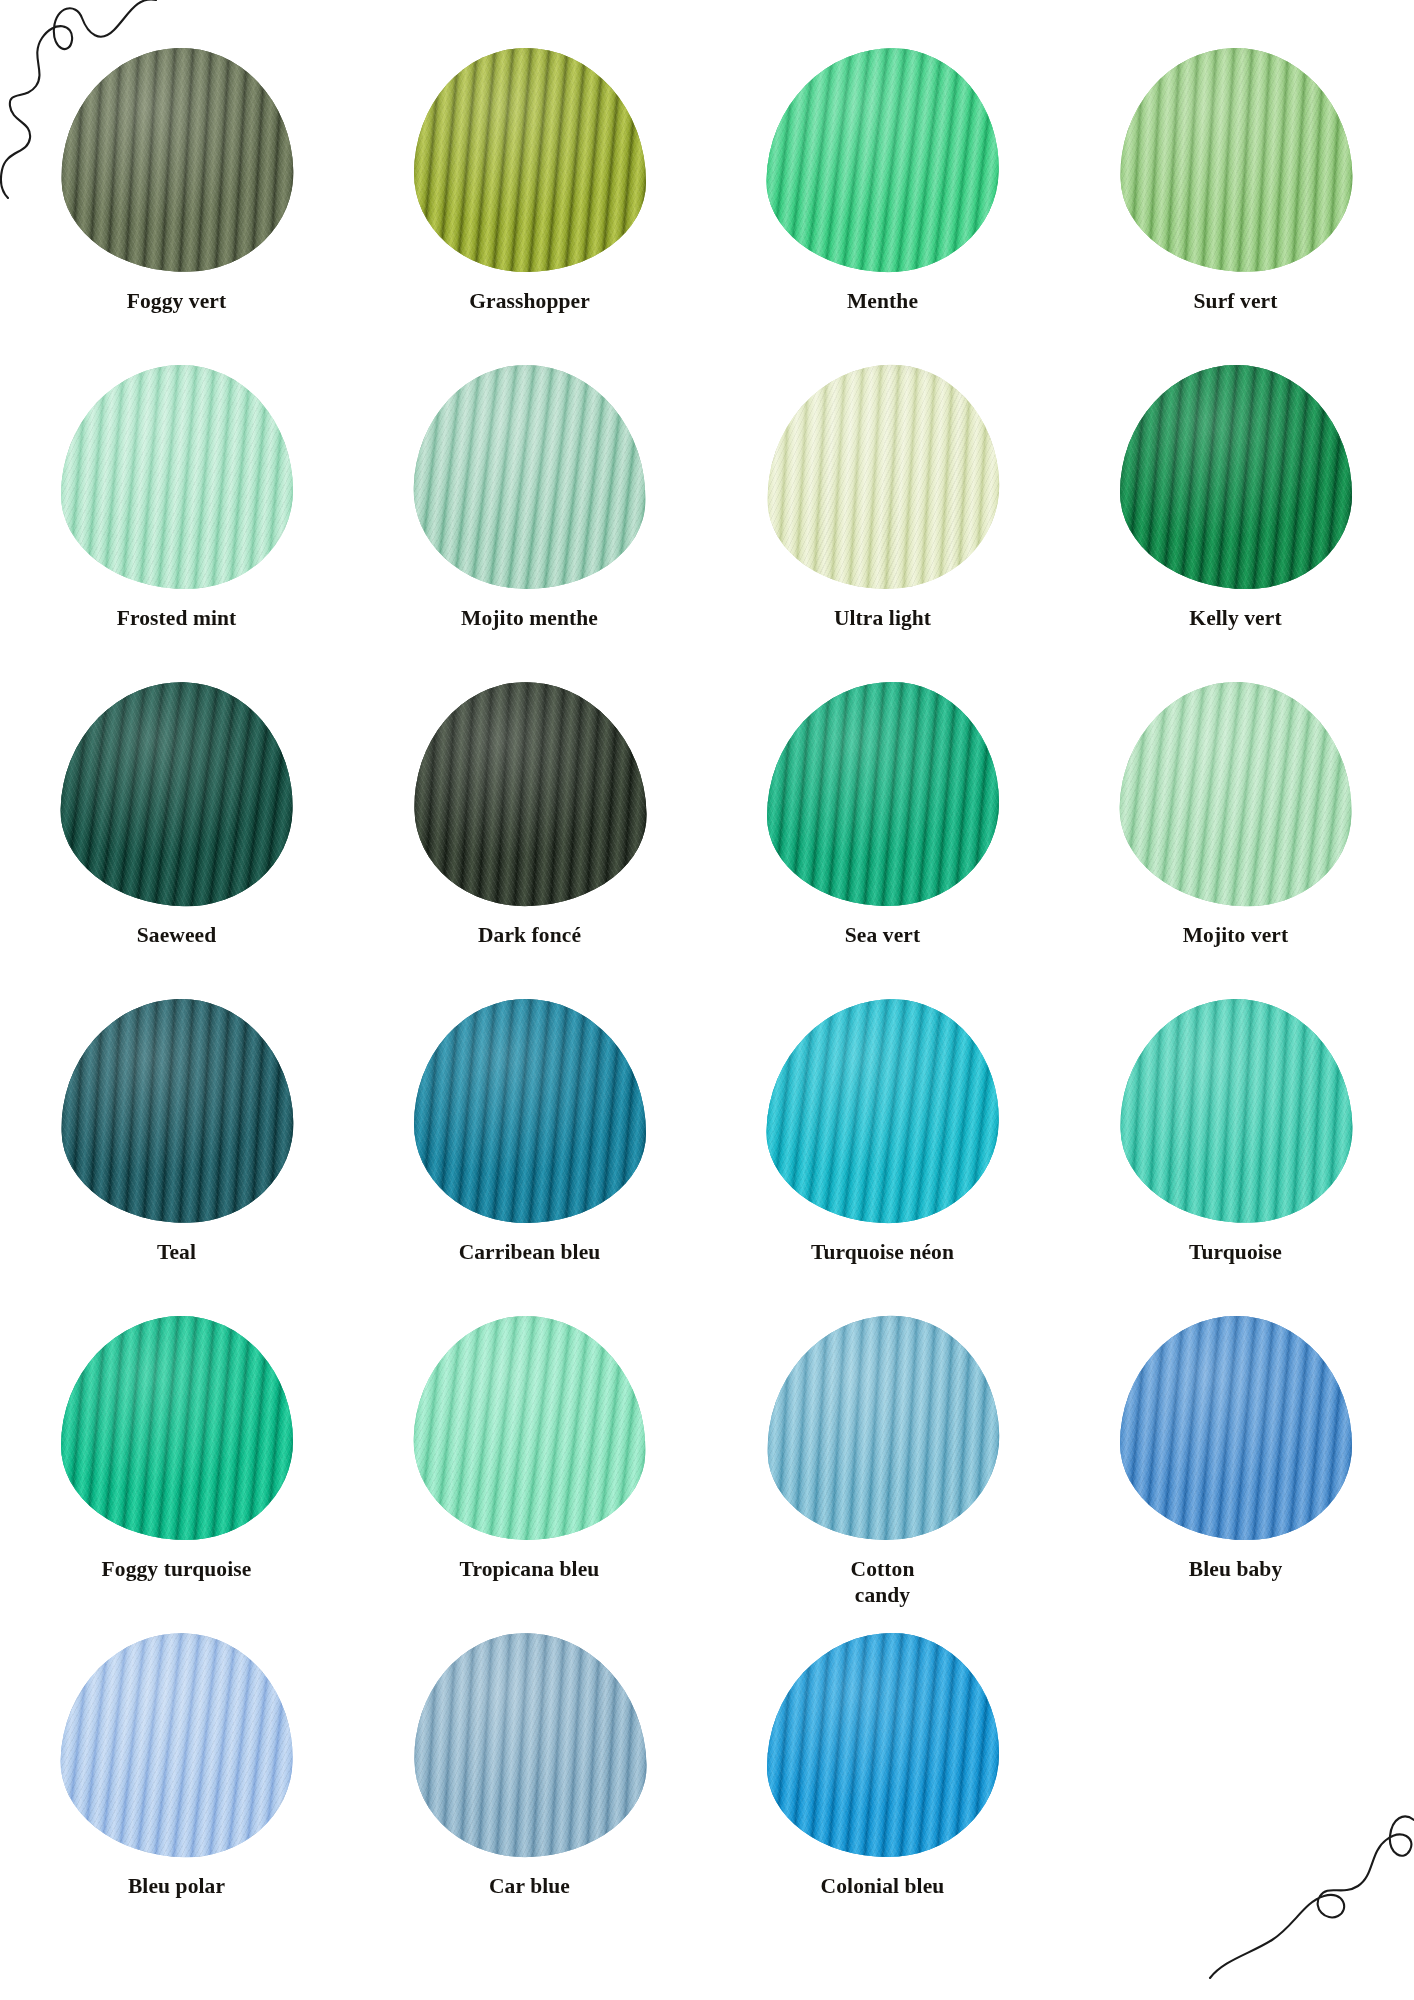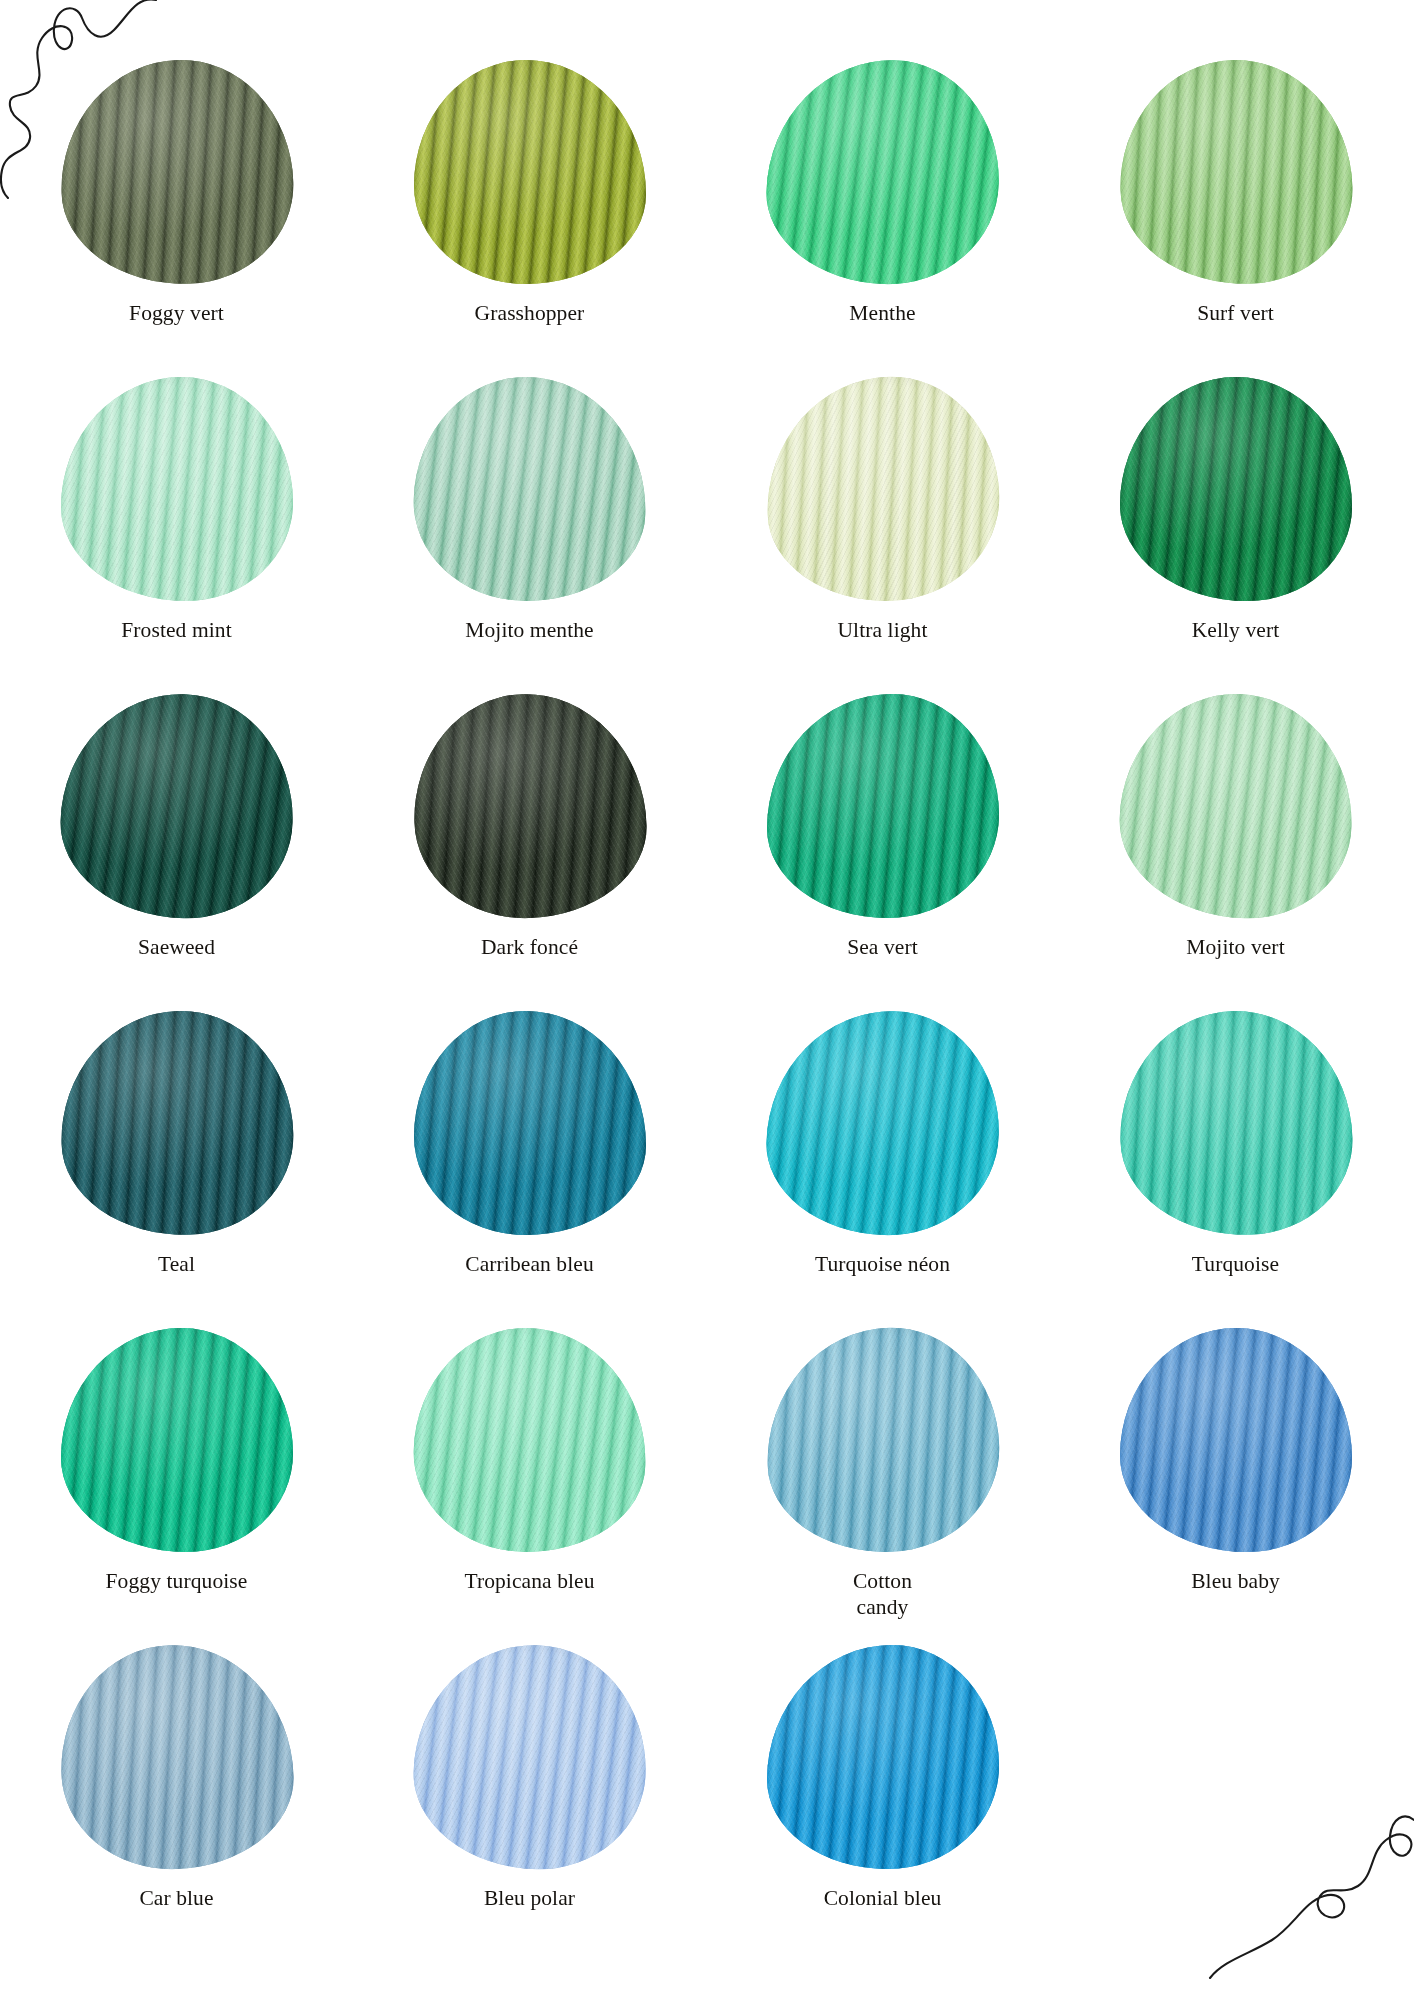--- a/index.html
+++ b/index.html
@@ -20,25 +20,26 @@
   .squiggle {
     position: absolute;
     pointer-events: none;
   }
   .squiggle-tl { left: -4px; top: -6px; }
   .squiggle-br { right: -4px; bottom: -4px; }
 
   
   .grid {
     position: absolute;
-    left: 0; top: 60px;
+    left: 0; top: 48px;
     width: 1364px;
     display: grid;
     grid-template-columns: repeat(4, 353px);
     grid-auto-rows: 317px;
+    font-weight: bold;
   }
   .cell {
     position: relative;
     display: flex;
     flex-direction: column;
     align-items: center;
   }
 
   
   .swatch-wrap {
@@ -312,42 +313,42 @@
             <div class="base" style="background: rgb(75, 141, 205);"></div>
             <div class="strands" style="background-image: repeating-linear-gradient(92deg, rgb(42, 108, 174) 0px, rgb(75, 141, 205) 3px, rgb(116, 171, 224) 9px, rgb(75, 141, 205) 15px, rgb(42, 108, 174) 18px), repeating-linear-gradient(88deg, rgba(0, 0, 0, 0.22) 0px, rgba(0, 0, 0, 0) 5px, rgba(255, 255, 255, 0.14) 13px, rgba(0, 0, 0, 0) 22px, rgba(0, 0, 0, 0.22) 27px);"></div>
             <div class="weave" style="background-image: repeating-linear-gradient(62deg, rgba(255, 255, 255, 0.16) 0px, rgba(255, 255, 255, 0.16) 1px, rgba(0, 0, 0, 0) 1px, rgba(0, 0, 0, 0) 4px), repeating-linear-gradient(-62deg, rgba(0, 0, 0, 0.13) 0px, rgba(0, 0, 0, 0.13) 1px, rgba(0, 0, 0, 0) 1px, rgba(0, 0, 0, 0) 4px);"></div>
             <div class="shade" style="background: radial-gradient(120% 110% at 38% 26%, rgba(255, 255, 255, 0.2) 0%, rgba(255, 255, 255, 0) 48%), radial-gradient(105% 100% at 50% 56%, rgba(0, 0, 0, 0) 52%, rgba(0, 0, 0, 0.34) 100%);"></div>
           </div>
         </div>
         <div class="label">Bleu baby</div>
       </div>
       <div class="cell">
         <div class="swatch-wrap">
+          <div class="swatch" style="border-radius: 52% 48% 46% 54% / 58% 56% 44% 42%; transform: rotate(1.6deg);">
+            <div class="base" style="background: rgb(170, 199, 235);"></div>
+            <div class="strands" style="background-image: repeating-linear-gradient(92deg, rgb(134, 170, 222) 0px, rgb(170, 199, 235) 3px, rgb(200, 220, 245) 9px, rgb(170, 199, 235) 15px, rgb(134, 170, 222) 18px), repeating-linear-gradient(88deg, rgba(0, 0, 0, 0.22) 0px, rgba(0, 0, 0, 0) 5px, rgba(255, 255, 255, 0.14) 13px, rgba(0, 0, 0, 0) 22px, rgba(0, 0, 0, 0.22) 27px);"></div>
+            <div class="weave" style="background-image: repeating-linear-gradient(62deg, rgba(255, 255, 255, 0.16) 0px, rgba(255, 255, 255, 0.16) 1px, rgba(0, 0, 0, 0) 1px, rgba(0, 0, 0, 0) 4px), repeating-linear-gradient(-62deg, rgba(0, 0, 0, 0.13) 0px, rgba(0, 0, 0, 0.13) 1px, rgba(0, 0, 0, 0) 1px, rgba(0, 0, 0, 0) 4px);"></div>
+            <div class="shade" style="background: radial-gradient(120% 110% at 38% 26%, rgba(255, 255, 255, 0.2) 0%, rgba(255, 255, 255, 0) 48%), radial-gradient(105% 100% at 50% 56%, rgba(0, 0, 0, 0) 52%, rgba(0, 0, 0, 0.34) 100%);"></div>
+          </div>
+        </div>
+        <div class="label">Bleu polar</div>
+      </div>
+      <div class="cell">
+        <div class="swatch-wrap">
           <div class="swatch" style="border-radius: 48% 52% 52% 48% / 56% 60% 40% 44%; transform: rotate(-1.6deg);">
             <div class="base" style="background: rgb(136, 174, 197);"></div>
             <div class="strands" style="background-image: repeating-linear-gradient(92deg, rgb(102, 144, 171) 0px, rgb(136, 174, 197) 3px, rgb(169, 200, 218) 9px, rgb(136, 174, 197) 15px, rgb(102, 144, 171) 18px), repeating-linear-gradient(88deg, rgba(0, 0, 0, 0.22) 0px, rgba(0, 0, 0, 0) 5px, rgba(255, 255, 255, 0.14) 13px, rgba(0, 0, 0, 0) 22px, rgba(0, 0, 0, 0.22) 27px);"></div>
             <div class="weave" style="background-image: repeating-linear-gradient(62deg, rgba(255, 255, 255, 0.16) 0px, rgba(255, 255, 255, 0.16) 1px, rgba(0, 0, 0, 0) 1px, rgba(0, 0, 0, 0) 4px), repeating-linear-gradient(-62deg, rgba(0, 0, 0, 0.13) 0px, rgba(0, 0, 0, 0.13) 1px, rgba(0, 0, 0, 0) 1px, rgba(0, 0, 0, 0) 4px);"></div>
             <div class="shade" style="background: radial-gradient(120% 110% at 38% 26%, rgba(255, 255, 255, 0.2) 0%, rgba(255, 255, 255, 0) 48%), radial-gradient(105% 100% at 50% 56%, rgba(0, 0, 0, 0) 52%, rgba(0, 0, 0, 0.34) 100%);"></div>
           </div>
         </div>
         <div class="label">Car blue</div>
       </div>
       <div class="cell">
         <div class="swatch-wrap">
-          <div class="swatch" style="border-radius: 52% 48% 46% 54% / 58% 56% 44% 42%; transform: rotate(1.6deg);">
-            <div class="base" style="background: rgb(170, 199, 235);"></div>
-            <div class="strands" style="background-image: repeating-linear-gradient(92deg, rgb(134, 170, 222) 0px, rgb(170, 199, 235) 3px, rgb(200, 220, 245) 9px, rgb(170, 199, 235) 15px, rgb(134, 170, 222) 18px), repeating-linear-gradient(88deg, rgba(0, 0, 0, 0.22) 0px, rgba(0, 0, 0, 0) 5px, rgba(255, 255, 255, 0.14) 13px, rgba(0, 0, 0, 0) 22px, rgba(0, 0, 0, 0.22) 27px);"></div>
-            <div class="weave" style="background-image: repeating-linear-gradient(62deg, rgba(255, 255, 255, 0.16) 0px, rgba(255, 255, 255, 0.16) 1px, rgba(0, 0, 0, 0) 1px, rgba(0, 0, 0, 0) 4px), repeating-linear-gradient(-62deg, rgba(0, 0, 0, 0.13) 0px, rgba(0, 0, 0, 0.13) 1px, rgba(0, 0, 0, 0) 1px, rgba(0, 0, 0, 0) 4px);"></div>
-            <div class="shade" style="background: radial-gradient(120% 110% at 38% 26%, rgba(255, 255, 255, 0.2) 0%, rgba(255, 255, 255, 0) 48%), radial-gradient(105% 100% at 50% 56%, rgba(0, 0, 0, 0) 52%, rgba(0, 0, 0, 0.34) 100%);"></div>
-          </div>
-        </div>
-        <div class="label">Bleu polar</div>
-      </div>
-      <div class="cell">
-        <div class="swatch-wrap">
           <div class="swatch" style="border-radius: 54% 46% 48% 52% / 60% 54% 46% 40%; transform: rotate(0deg);">
             <div class="base" style="background: rgb(19, 147, 210);"></div>
             <div class="strands" style="background-image: repeating-linear-gradient(92deg, rgb(3, 111, 168) 0px, rgb(19, 147, 210) 3px, rgb(60, 178, 232) 9px, rgb(19, 147, 210) 15px, rgb(3, 111, 168) 18px), repeating-linear-gradient(88deg, rgba(0, 0, 0, 0.22) 0px, rgba(0, 0, 0, 0) 5px, rgba(255, 255, 255, 0.14) 13px, rgba(0, 0, 0, 0) 22px, rgba(0, 0, 0, 0.22) 27px);"></div>
             <div class="weave" style="background-image: repeating-linear-gradient(62deg, rgba(255, 255, 255, 0.16) 0px, rgba(255, 255, 255, 0.16) 1px, rgba(0, 0, 0, 0) 1px, rgba(0, 0, 0, 0) 4px), repeating-linear-gradient(-62deg, rgba(0, 0, 0, 0.13) 0px, rgba(0, 0, 0, 0.13) 1px, rgba(0, 0, 0, 0) 1px, rgba(0, 0, 0, 0) 4px);"></div>
             <div class="shade" style="background: radial-gradient(120% 110% at 38% 26%, rgba(255, 255, 255, 0.2) 0%, rgba(255, 255, 255, 0) 48%), radial-gradient(105% 100% at 50% 56%, rgba(0, 0, 0, 0) 52%, rgba(0, 0, 0, 0.34) 100%);"></div>
           </div>
         </div>
         <div class="label">Colonial bleu</div>
       </div>
     </div>

